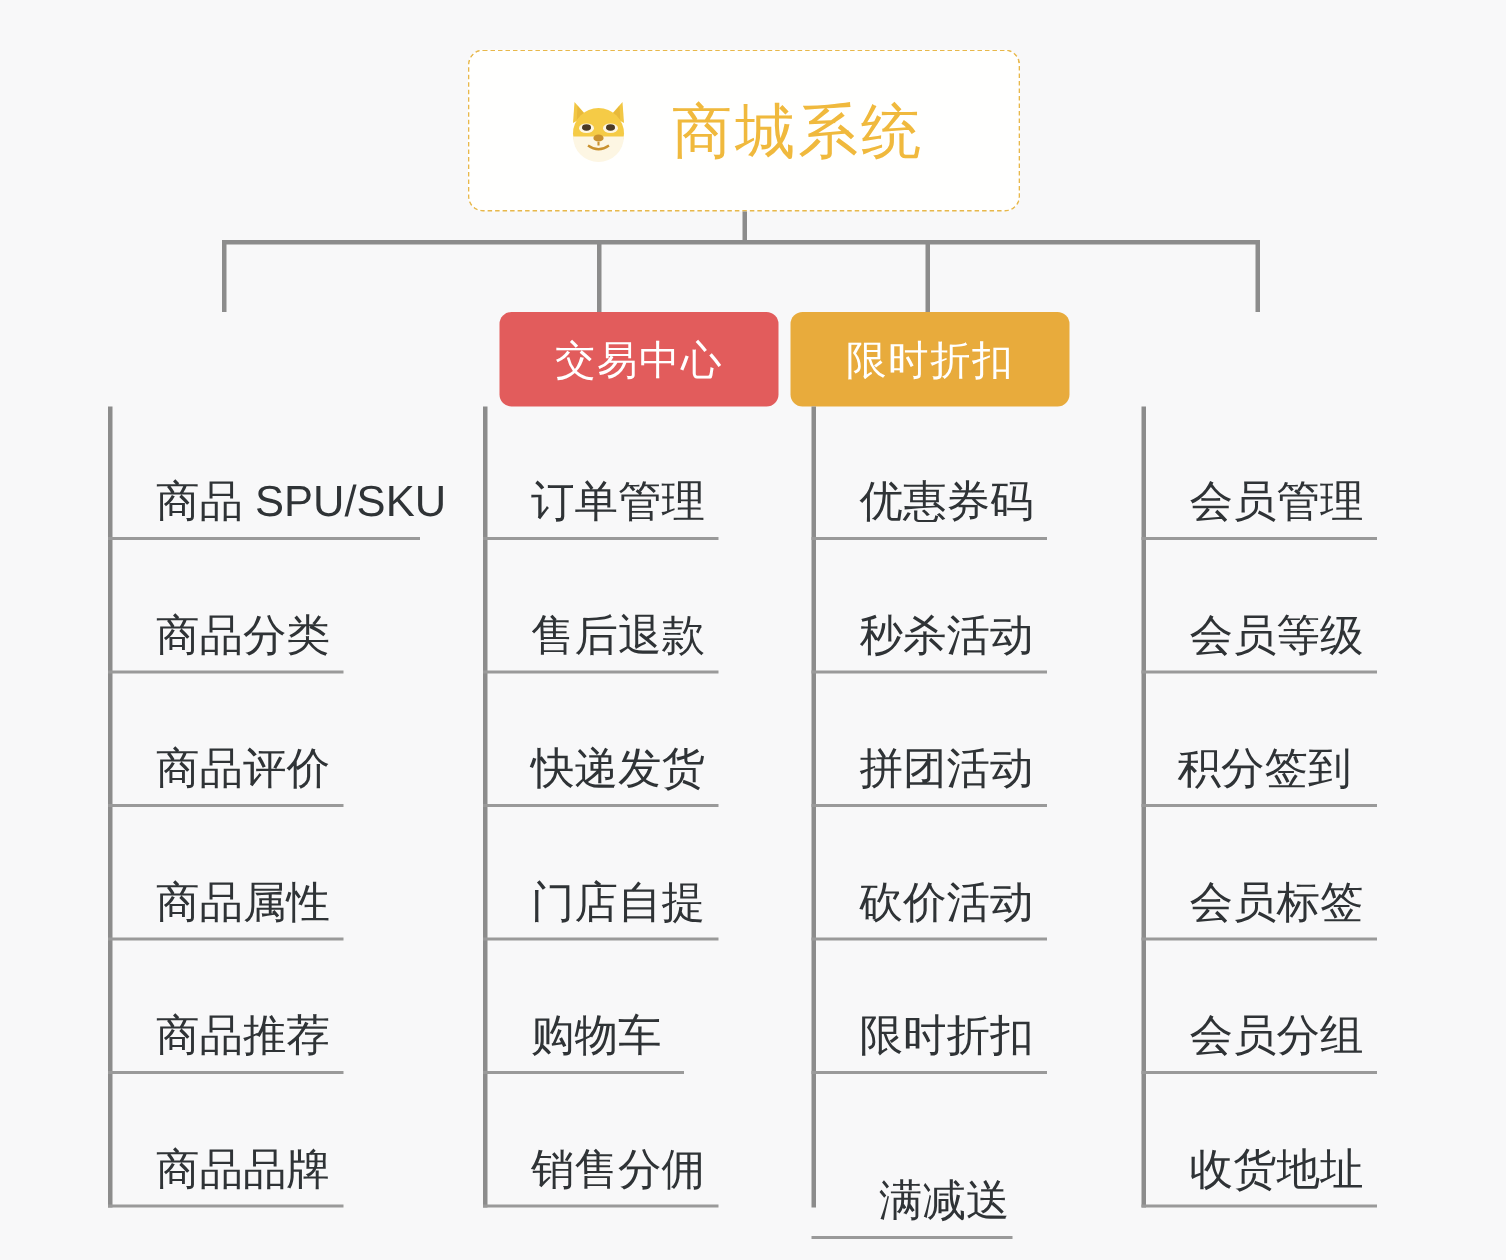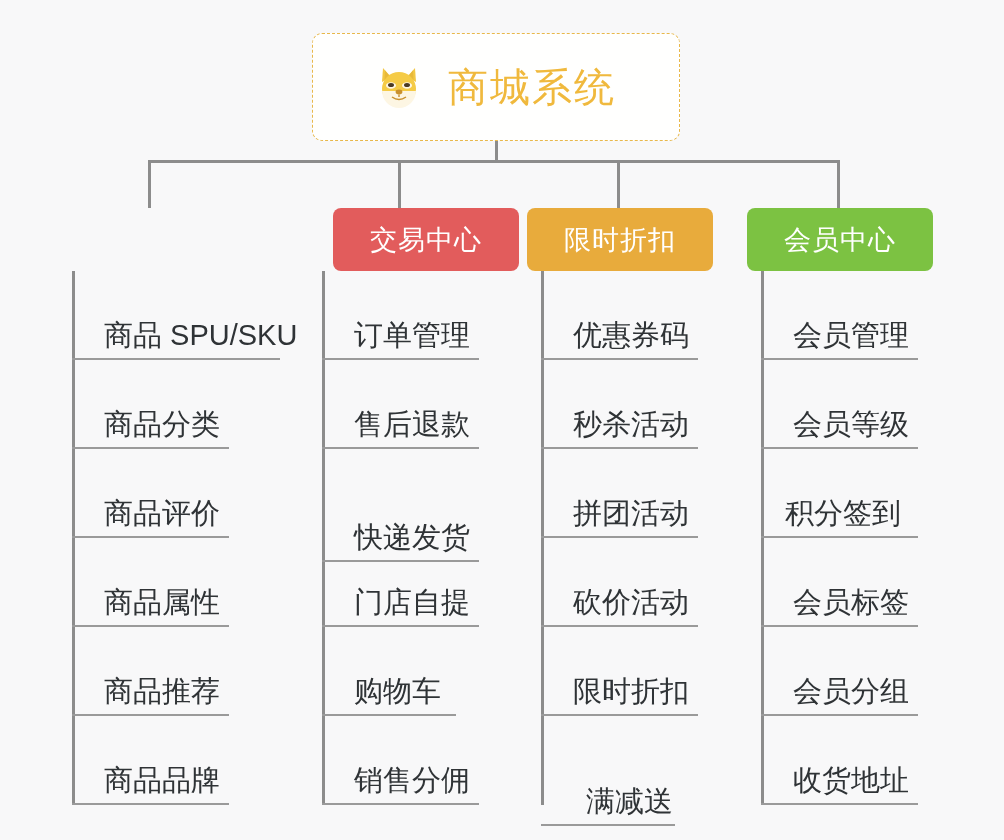--- a/index.html
+++ b/index.html
@@ -182,21 +182,21 @@
     <span class="cat-label">交易中心</span>
   </div>
   <div class="leaf-col" style="left:322px; width:230px;">
     <div class="leaf-spine" style="height:534px;"></div>
     <div class="leaf-item" style="top:0px;   width:157px;">
         <span class="leaf-label">订单管理</span>
       </div>
     <div class="leaf-item" style="top:89px;  width:157px;">
         <span class="leaf-label">售后退款</span>
       </div>
-    <div class="leaf-item" style="top:178px; width:157px;margin-top:24px;">
+    <div class="leaf-item" style="top:178px; width:157px;">
         <span class="leaf-label">快递发货</span>
       </div>
     <div class="leaf-item" style="top:267px; width:157px;">
         <span class="leaf-label">门店自提</span>
       </div>
     <div class="leaf-item" style="top:356px; width:134px;">
         <span class="leaf-label">购物车</span>
       </div>
     <div class="leaf-item" style="top:445px; width:157px;">
         <span class="leaf-label">销售分佣</span>
@@ -221,23 +221,20 @@
         <span class="leaf-label">砍价活动</span>
       </div>
     <div class="leaf-item" style="top:356px; width:157px;">
         <span class="leaf-label">限时折扣</span>
       </div>
     <div class="leaf-item" style="top:466px; width:134px;padding-left:45px;">
         <span class="leaf-label">满减送</span>
       </div>
   </div>
 
-  <div class="cat-box" style="left:747px; width:186px; background:#7cc242;">
-    <span class="cat-label">会员中心</span>
-  </div>
   <div class="leaf-col" style="left:761px; width:230px;">
     <div class="leaf-spine" style="height:534px;"></div>
     <div class="leaf-item" style="top:0px;   width:157px;">
         <span class="leaf-label">会员管理</span>
       </div>
     <div class="leaf-item" style="top:89px;  width:157px;">
         <span class="leaf-label">会员等级</span>
       </div>
     <div class="leaf-item" style="top:178px; width:157px;padding-left:24px;">
         <span class="leaf-label">积分签到</span>

